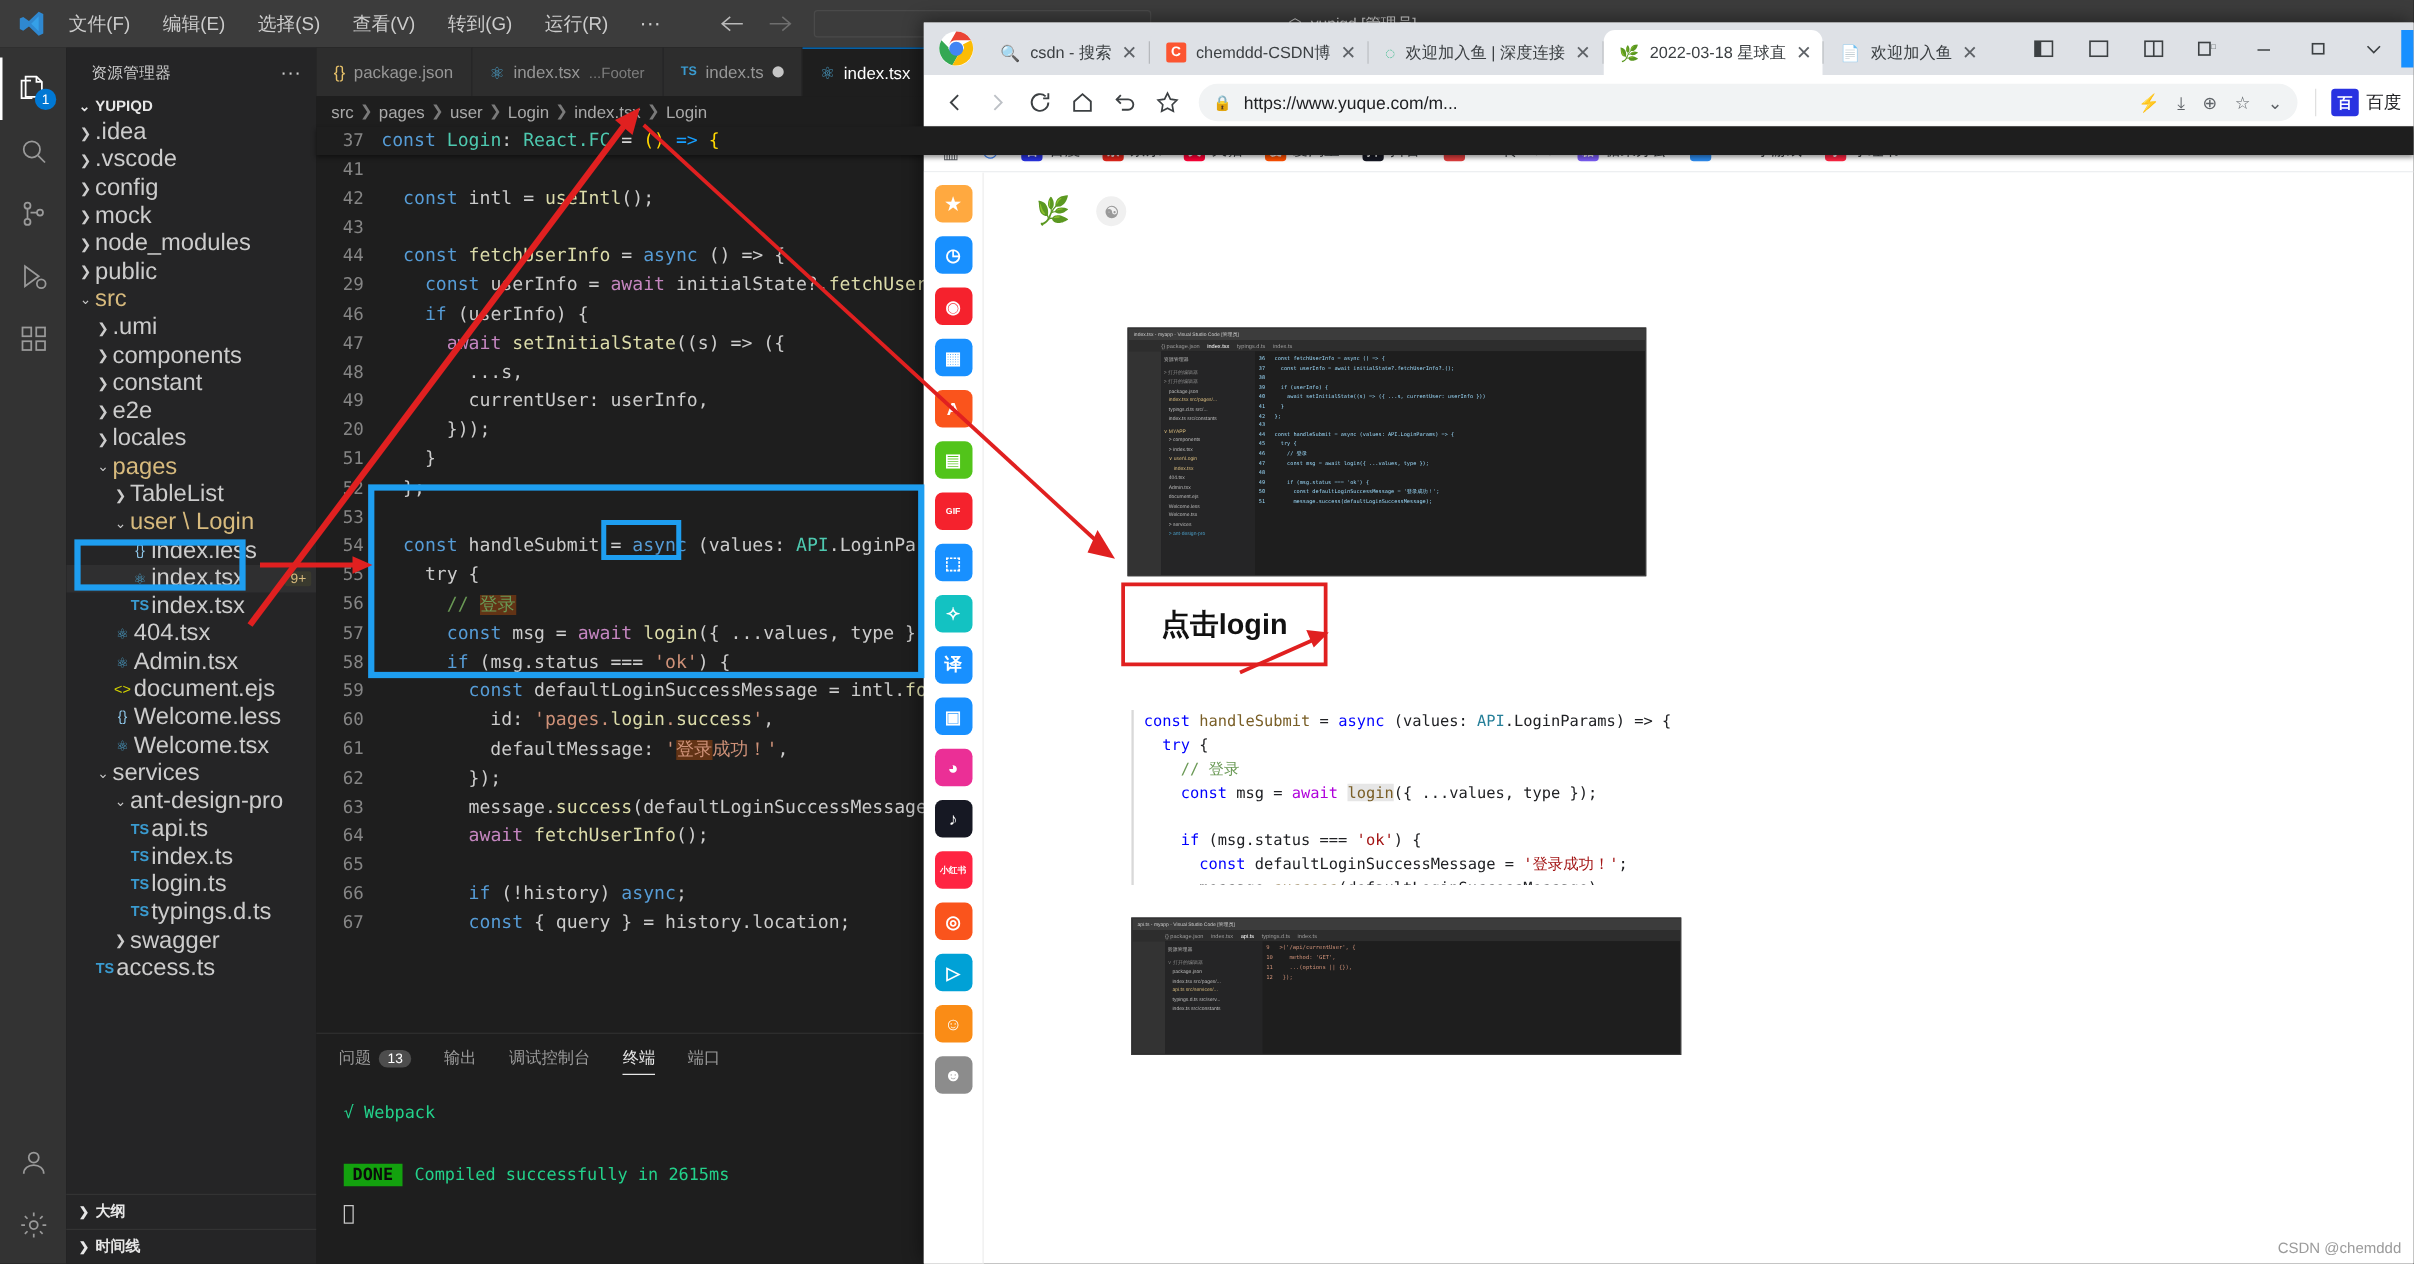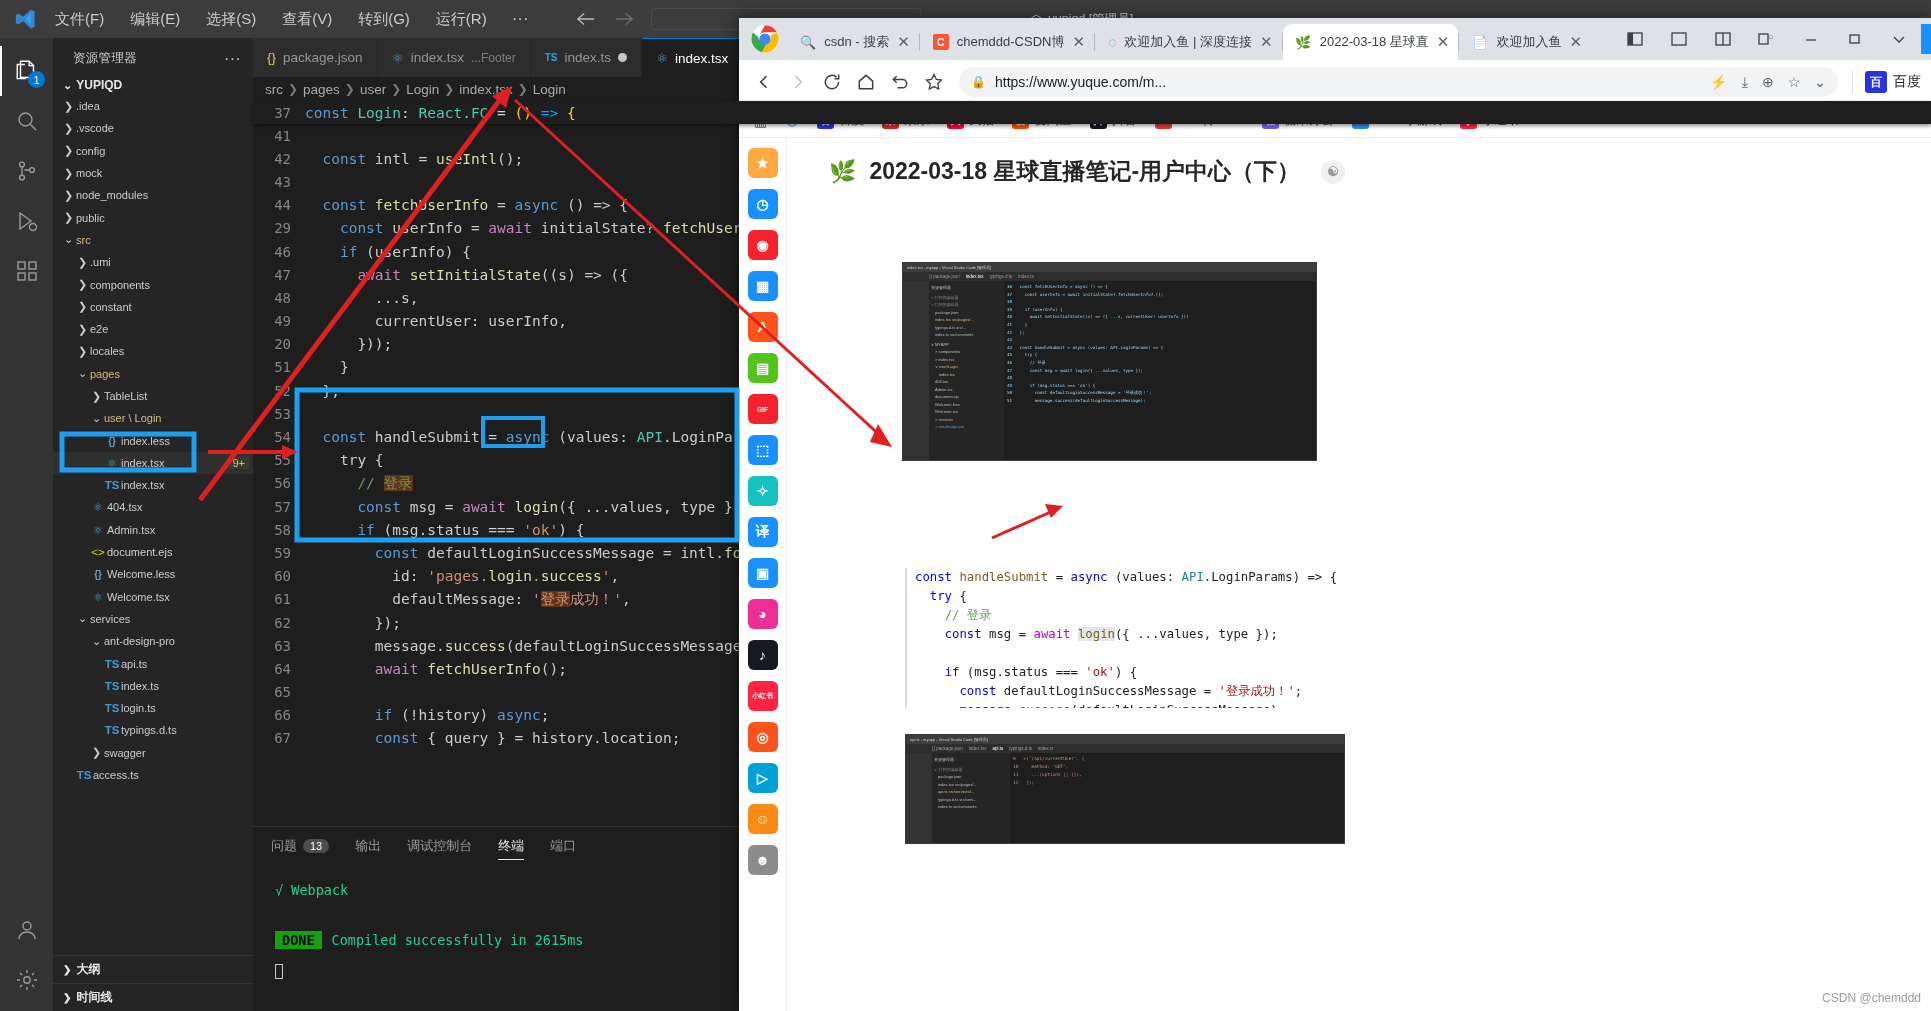--- a/index.html
+++ b/index.html
@@ -32,21 +32,21 @@
   .sidebar { width: 200px; background: #252526; flex: 0 0 200px; display: flex; flex-direction: column; position: relative; }
   .sb-header { display: flex; align-items: center; justify-content: space-between; padding: 12px 12px 8px 20px;
                font-size: 12.5px; color: #cccccc; letter-spacing: .3px; }
   .sb-dots { font-size: 16px; color:#ccc; line-height: 8px;}
   .sb-root { font-size: 12px; font-weight: bold; color: #e7e7e7; padding: 3px 0 3px 10px; display:flex; align-items:center; gap:4px;}
   .tree { overflow: hidden; font-size: 13.5px; flex: 1; }
   .row { height: 22.3px; display: flex; align-items: center; color: #cccccc; white-space: nowrap; position: relative; }
   .row .chev { width: 15px; text-align: center; color: #cccccc; font-size: 11px; flex: 0 0 15px;}
   .row .ficon { width: 18px; text-align: center; font-size: 11.5px; flex: 0 0 18px; }
   .row.sel { background: #2f2f30; }
-  .fname { font-size: 11px; }
+  .fname { font-size: 19px; }
   .c-folder { color: #cccccc; }
   .c-src { color: #d7ba7d; }
   .c-react { color: #4a9ec7; }
   .c-ts { color: #3a9bd0; font-size: 10px; font-weight: bold; }
   .c-less { color: #8ec6e8; }
   .c-ejs { color: #d2d200; }
   .badge9 { position: absolute; right: 4px; font-size: 11px; color: #d7ba7d; background:#3a3a2e; padding:0 4px; border-radius:2px;}
   .sb-bottom-sec { border-top: 1px solid #333; font-size: 12px; font-weight: bold; color: #e7e7e7; padding: 5px 0 5px 10px; display:flex; align-items:center; gap:5px;}
 
   .editorarea { flex: 1; display: flex; flex-direction: column; background: #1e1e1e; min-width: 0; }
@@ -727,21 +727,20 @@
           <div class="rail-ic" style="background: rgb(255, 36, 66); font-size: 7px;">小红书</div>
           <div class="rail-ic" style="background: rgb(250, 84, 28); font-size: 14px;">◎</div>
           <div class="rail-ic" style="background: rgb(0, 161, 214); font-size: 14px;">▷</div>
           <div class="rail-ic" style="background: rgb(250, 140, 22); font-size: 14px;">☺</div>
           <div class="rail-ic" style="background: rgb(140, 140, 140); font-size: 14px;">☻</div>
         </div>
 
       <div class="yq-main">
         <div class="yq-title">
           <span class="yq-leaf">🌿</span>
-          <span>2022-03-18 星球直播笔记-用户中心（下）</span>
           <span class="yq-avatar">☯</span>
         </div>
 
         <div class="shot" style="position:absolute; left:115px; top:124px; width:415px; height:199px;">
           <div class="shot-top" style="display:flex;align-items:center;padding-left:4px;">
             <span style="font-size:4px;color:#ccc;">index.tsx - myapp - Visual Studio Code [管理员]</span>
           </div>
           <div style="height:9px;background:#2d2d2d;display:flex;align-items:center;gap:6px;padding-left:26px;font-size:4.5px;color:#9a9a9a;">
             <span>{} package.json</span>
             <span style="color:#fff;">index.tsx</span>
@@ -768,20 +767,23 @@
               <div style="padding-left:4px;">document.ejs</div>
               <div style="padding-left:4px;">Welcome.less</div>
               <div style="padding-left:4px;">Welcome.tsx</div>
               <div style="padding-left:4px;">&gt; services</div>
               <div style="padding-left:4px;color:#4a9ec7;">&gt; ant-design-pro</div>
             </div>
             <div class="shot-code" style="font-family:'DejaVu Sans Mono',monospace;font-size:4.2px;line-height:7.6px;padding:2px 3px;color:#9cdcfe;white-space:pre;" id="shot1code"><div>36   const fetchUserInfo = async () =&gt; {</div><div>37     const userInfo = await initialState?.fetchUserInfo?.();</div><div>38   </div><div>39     if (userInfo) {</div><div>40       await setInitialState((s) =&gt; ({ ...s, currentUser: userInfo }))</div><div>41     }</div><div>42   };</div><div>43   </div><div>44   const handleSubmit = async (values: API.LoginParams) =&gt; {</div><div>45     try {</div><div>46       // 登录</div><div>47       const msg = await login({ ...values, type });</div><div>48   </div><div>49       if (msg.status === 'ok') {</div><div>50         const defaultLoginSuccessMessage = '登录成功！';</div><div>51         message.success(defaultLoginSuccessMessage);</div></div>
           </div>
         </div>
 
+        <div class="redbox" style="left:110px; top:328px; width:165px; height:67px;">
+          <span>点击login</span>
+        </div>
 
         <div style="position:absolute;left:118px;top:430px;width:460px;height:140px;background:#ffffff;overflow:hidden;">
           <div class="cb-bar"></div>
           <div class="codeblock" id="doccode" style="padding-left:10px;"><div><span style="color:#0000ff">const</span> <span style="color:#795e26">handleSubmit</span> = <span style="color:#0000ff">async</span> (values: <span style="color:#267f99">API</span>.LoginParams) =&gt; {</div><div>  <span style="color:#0000ff">try</span> {</div><div>    <span style="color:#6a9955">// 登录</span></div><div>    <span style="color:#0000ff">const</span> msg = <span style="color:#af00db">await</span> <span style="background:#e6e6e6;color:#795e26">login</span>({ ...values, type });</div><div>&nbsp;</div><div>    <span style="color:#0000ff">if</span> (msg.status === <span style="color:#a31515">'ok'</span>) {</div><div>      <span style="color:#0000ff">const</span> defaultLoginSuccessMessage = <span style="color:#a31515">'登录成功！'</span>;</div><div>      message.<span style="color:#795e26">success</span>(defaultLoginSuccessMessage);</div></div>
         </div>
 
         <div class="shot" style="position:absolute; left:118px; top:596px; width:440px; height:110px;">
           <div class="shot-top" style="display:flex;align-items:center;padding-left:4px;">
             <span style="font-size:4px;color:#ccc;">api.ts - myapp - Visual Studio Code [管理员]</span>
           </div>

